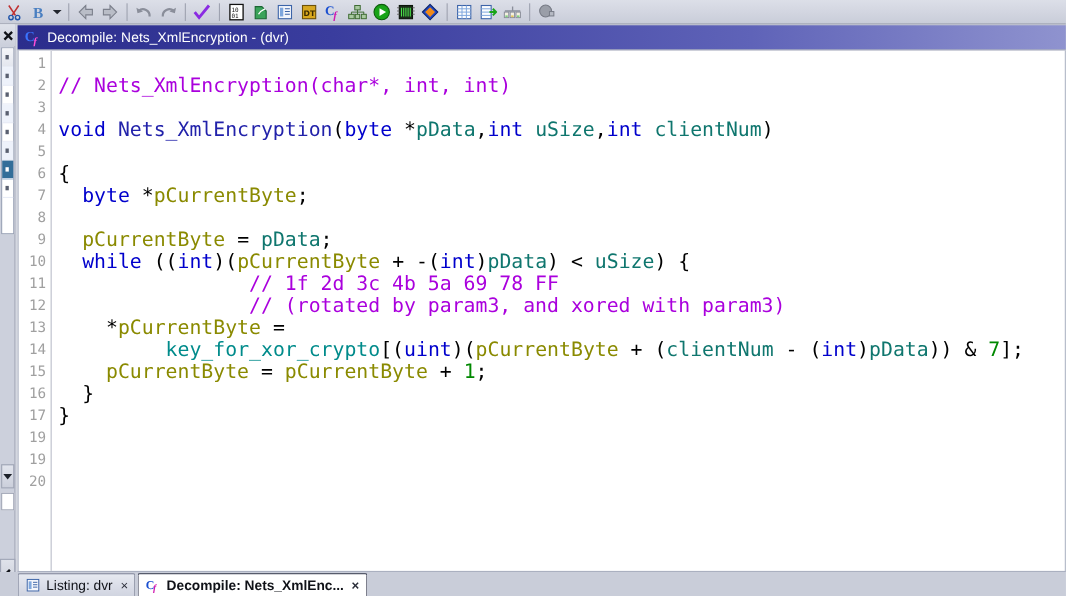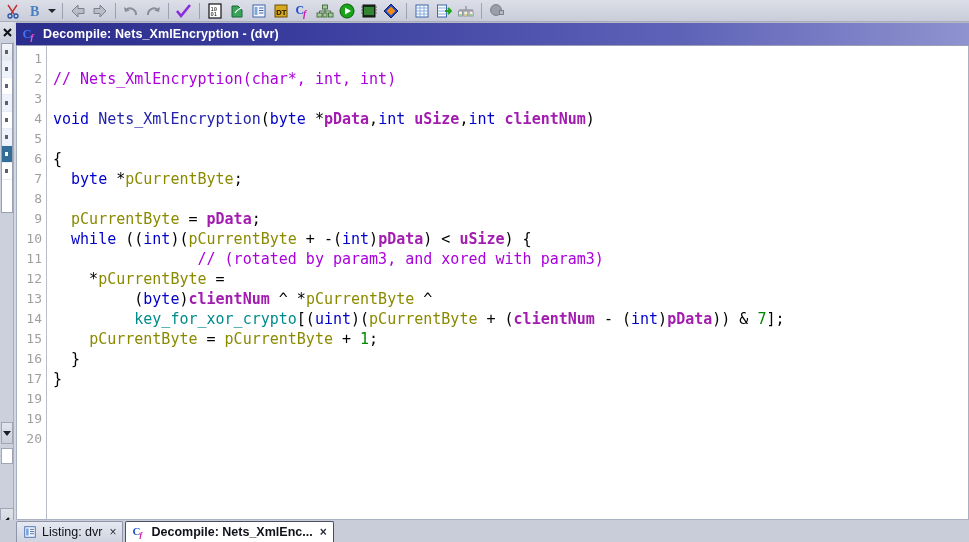--- a/index.html
+++ b/index.html
@@ -90,21 +90,20 @@
     position:absolute; left:0; top:0; right:0; height:23px;
     background: linear-gradient(to right, #2b2d8c 0%, #3a3d9e 30%, #5f63b8 70%, #8f93cf 100%);
     display:flex; align-items:center; padding-left:6px;
     border-bottom:1px solid #9aa0b4;
   }
   #title-icon { width:16px;height:16px;flex:0 0 auto;margin-right:5px; }
   #title-text {
     color:#ffffff; font-size:12.5px; letter-spacing:0.1px;
     font-family:"Liberation Sans", sans-serif;
     white-space:nowrap;
-    font-weight:bold;
   }
 
   
   #code-wrap {
     position:absolute; left:0; top:23px; right:0; bottom:0;
     background:#ffffff;
     border:1px solid #aab0c0;
     border-top:none;
     display:flex;
     overflow:hidden;
@@ -121,27 +120,27 @@
     font-family:"DejaVu Sans Mono", monospace;
     font-size:13px; line-height:20px; color:#a0a0a0;
     height:20px;
   }
   #codearea {
     flex:1 1 auto; padding-top:3px; padding-left:6px;
     overflow:hidden;
   }
   .cl {
     font-family:"DejaVu Sans Mono", monospace;
-    font-size:15px; line-height:20px; height:20px;
+    font-size:18px; line-height:20px; height:20px;
     white-space:pre; color:#000000;
   }
   .k   { color:#0000cc;text-align:right; }     
   .fn  { color:#2222aa; }     
   .var { color:#8a8a00; }     
-  .par { color:#a21caf;font-weight:bold; }     
+  .par { color:#0f766e; }     
   .cm  { color:#aa00dd; }     
   .gbl { color:#008b8b; }     
   .num { color:#008800; }     
   .p   { color:#000000; }     
 
   
   #tabbar {
     position:absolute; left:0; bottom:0; width:969px; height:22px;
     background:#c9cdd9;
     display:flex; align-items:flex-end; padding-left:16px;justify-content:space-between;
@@ -426,23 +425,23 @@
           <div class="cl">&nbsp;</div>
           <div class="cl"><span class="cm">// Nets_XmlEncryption(char*, int, int)</span></div>
           <div class="cl">&nbsp;</div>
           <div class="cl"><span class="k">void </span><span class="fn">Nets_XmlEncryption</span><span class="p">(</span><span class="k">byte </span><span class="p">*</span><span class="par">pData</span><span class="p">,</span><span class="k">int </span><span class="par">uSize</span><span class="p">,</span><span class="k">int </span><span class="par">clientNum</span><span class="p">)</span></div>
           <div class="cl">&nbsp;</div>
           <div class="cl"><span class="p">{</span></div>
           <div class="cl"><span class="p">  </span><span class="k">byte </span><span class="p">*</span><span class="var">pCurrentByte</span><span class="p">;</span></div>
           <div class="cl">&nbsp;</div>
           <div class="cl"><span class="p">  </span><span class="var">pCurrentByte</span><span class="p"> = </span><span class="par">pData</span><span class="p">;</span></div>
           <div class="cl"><span class="p">  </span><span class="k">while</span><span class="p"> ((</span><span class="k">int</span><span class="p">)(</span><span class="var">pCurrentByte</span><span class="p"> + -(</span><span class="k">int</span><span class="p">)</span><span class="par">pData</span><span class="p">) &lt; </span><span class="par">uSize</span><span class="p">) {</span></div>
+          <div class="cl"><span class="p">                </span><span class="cm">// 1f 2d 3c 4b 5a 69 78 FF</span></div>
           <div class="cl"><span class="p">                </span><span class="cm">// (rotated by param3, and xored with param3)</span></div>
           <div class="cl"><span class="p">    *</span><span class="var">pCurrentByte</span><span class="p"> =</span></div>
-          <div class="cl"><span class="p">         (</span><span class="k">byte</span><span class="p">)</span><span class="par">clientNum</span><span class="p"> ^ *</span><span class="var">pCurrentByte</span><span class="p"> ^</span></div>
           <div class="cl"><span class="p">         </span><span class="gbl">key_for_xor_crypto</span><span class="p">[(</span><span class="k">uint</span><span class="p">)(</span><span class="var">pCurrentByte</span><span class="p"> + (</span><span class="par">clientNum</span><span class="p"> - (</span><span class="k">int</span><span class="p">)</span><span class="par">pData</span><span class="p">)) &amp; </span><span class="num">7</span><span class="p">];</span></div>
           <div class="cl"><span class="p">    </span><span class="var">pCurrentByte</span><span class="p"> = </span><span class="var">pCurrentByte</span><span class="p"> + </span><span class="num">1</span><span class="p">;</span></div>
           <div class="cl"><span class="p">  }</span></div>
           <div class="cl"><span class="p">}</span></div>
           <div class="cl">&nbsp;</div>
         </div>
     </div>
   </div>
 
   <div id="tabbar">

